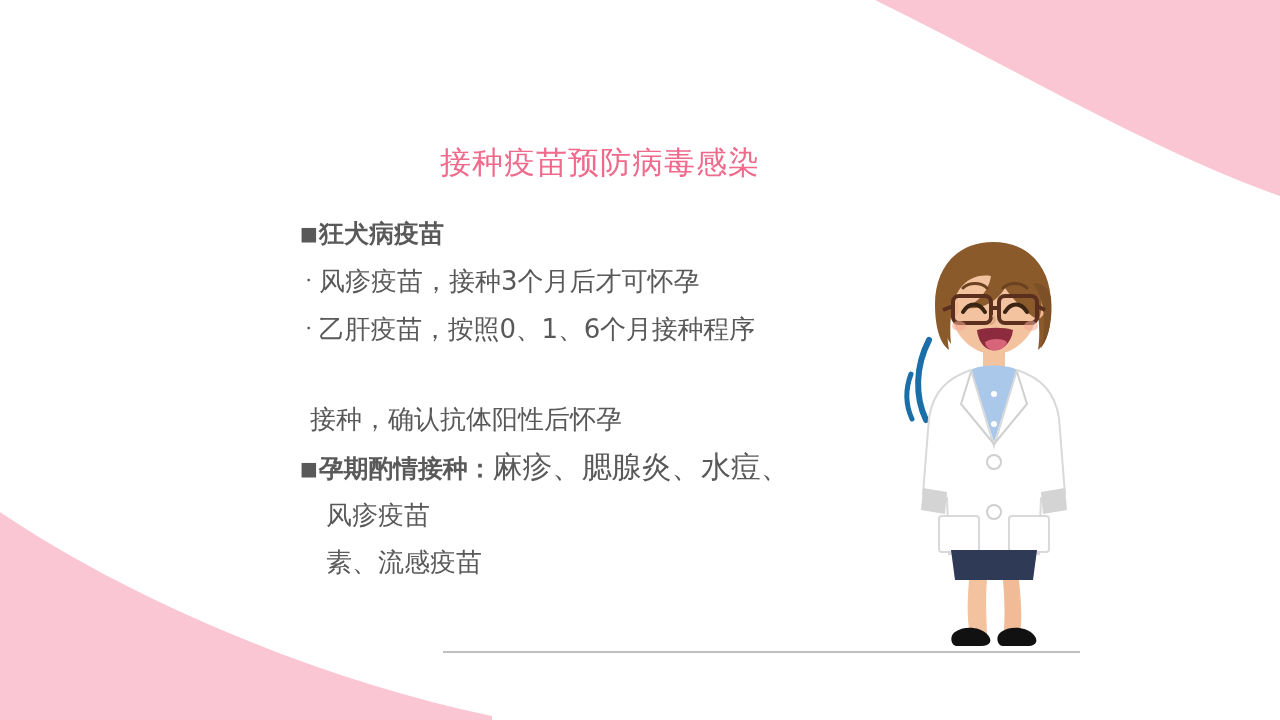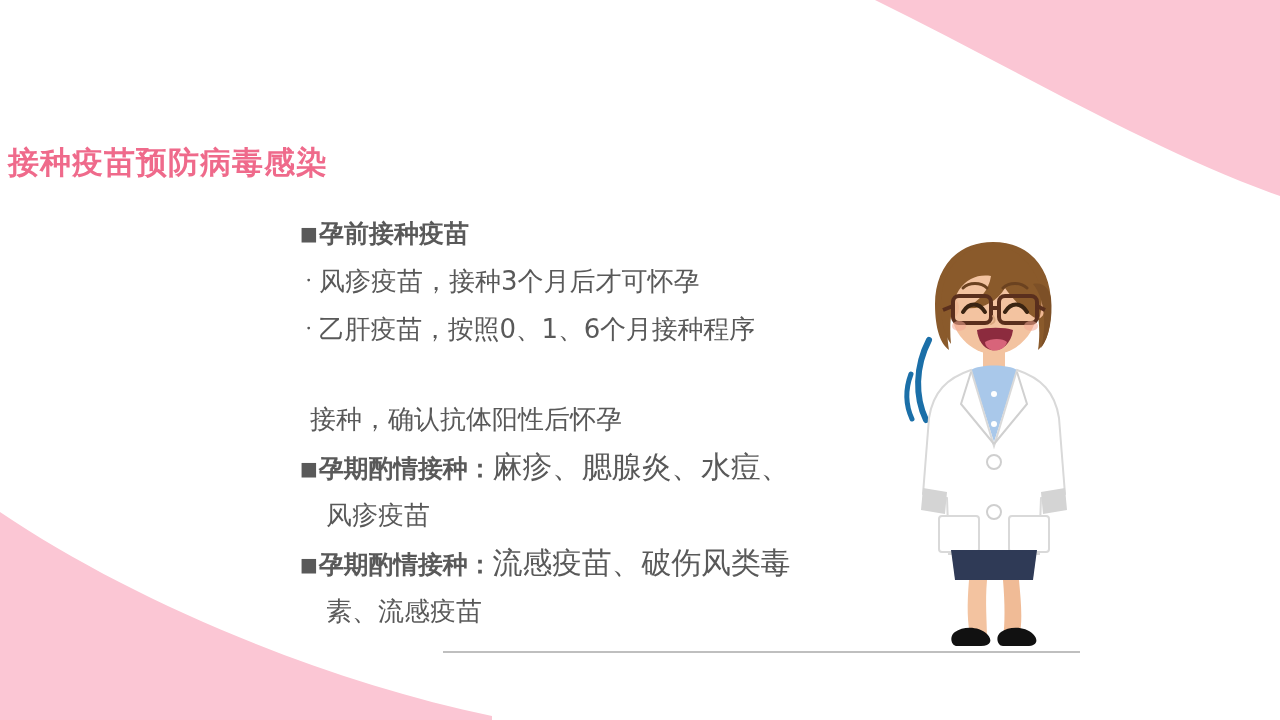--- a/index.html
+++ b/index.html
@@ -29,27 +29,26 @@
     height: 720px;
     pointer-events: none;
   }
 
   
   .title {
     position: absolute;
     left: 0;
     top: 142px;
     width: 1200px;
-    text-align: left;
+    text-align: center;
     font-size: 31px;
-    font-weight: 700;
+    font-weight: 400;
     color: #ef6a8b;
     letter-spacing: 1px;
     white-space: nowrap;
-    margin-left: 8px;
   }
 
   
   .body-block {
     position: absolute;
     left: 300px;
     top: 208px;
     width: 620px;
   }
   .line {
@@ -115,21 +114,21 @@
   <svg class="deco-layer" viewBox="0 0 1280 720">
     <path fill="#fbc6d4" d="M 875 0 L 1280 0 L 1280 196 C 1150 150 1010 66 875 0 Z"></path>
     <path fill="#fbc6d4" d="M 0 512 C 130 600 320 680 492 716 L 492 720 L 0 720 Z"></path>
   </svg>
 
   <div class="title">接种疫苗预防病毒感染</div>
 
   <div class="body-block">
 
     <div class="line l-head">
-      <span class="marker">■</span><span>孕前接种疫苗</span><span class="rest"></span>
+      <span class="marker">■</span><span>狂犬病疫苗</span><span class="rest"></span>
     </div>
 
     <div class="line l-sub">
       <span class="marker">・</span><span>风疹疫苗，接种3个月后才可怀孕</span>
     </div>
 
     <div class="line l-sub l-wide">
       <span class="marker">・</span><span>乙肝疫苗，按照0、1、6个月接种程序</span>
     </div>
 
@@ -138,23 +137,20 @@
     </div>
 
     <div class="line l-head l-wide">
       <span class="marker">■</span><span>孕期酌情接种：</span><span class="rest">麻疹、腮腺炎、水痘、</span>
     </div>
 
     <div class="line l-cont-2">
       <span>风疹疫苗</span>
     </div>
 
-    <div class="line l-head l-wide">
-      <span class="marker">■</span><span>孕期酌情接种：</span><span class="rest">流感疫苗、破伤风类毒</span>
-    </div>
 
     <div class="line l-cont-2">
       <span>素、流感疫苗</span>
     </div>
 
   </div>
 
   <div class="rule"></div>
 
   <svg class="doctor" viewBox="0 0 200 420">

